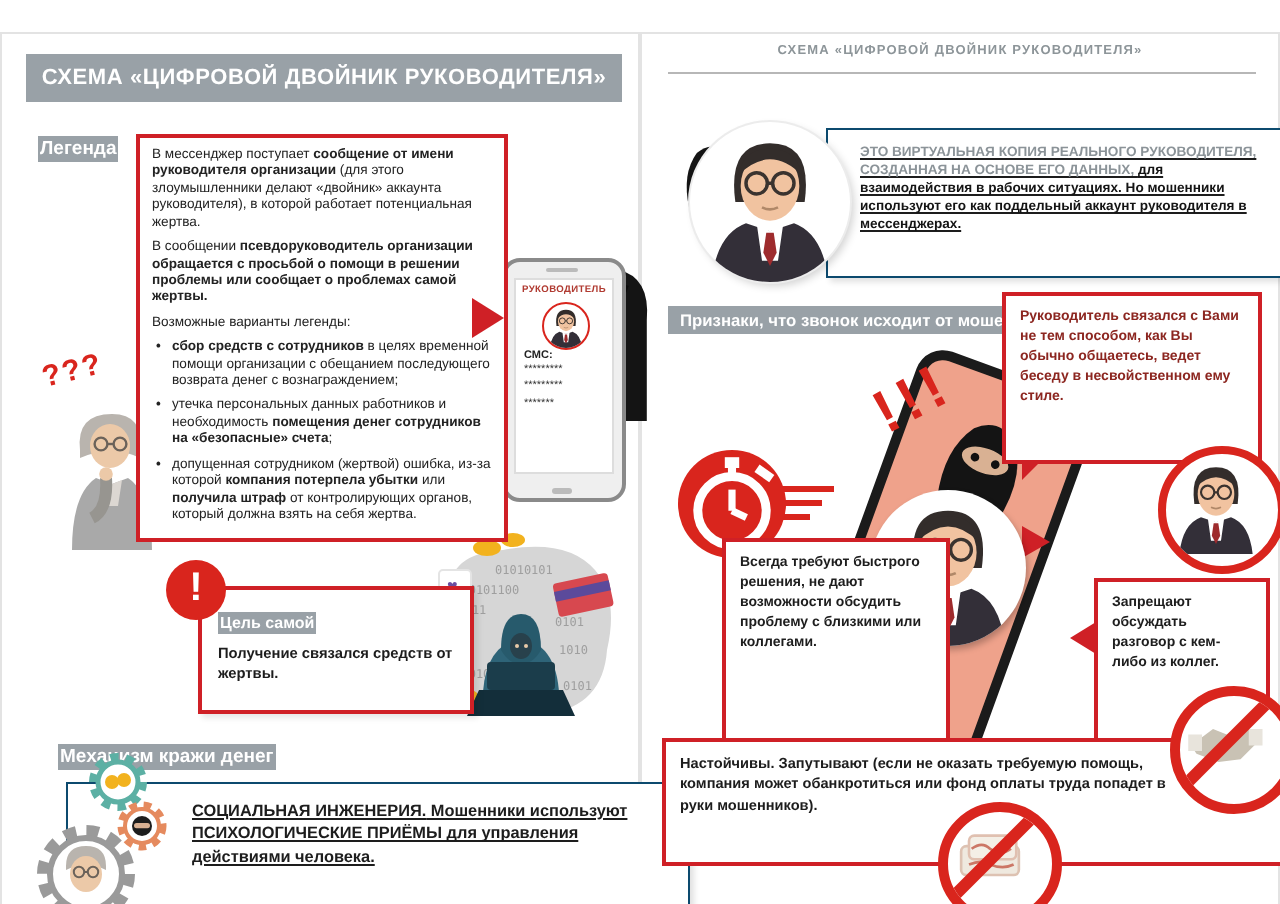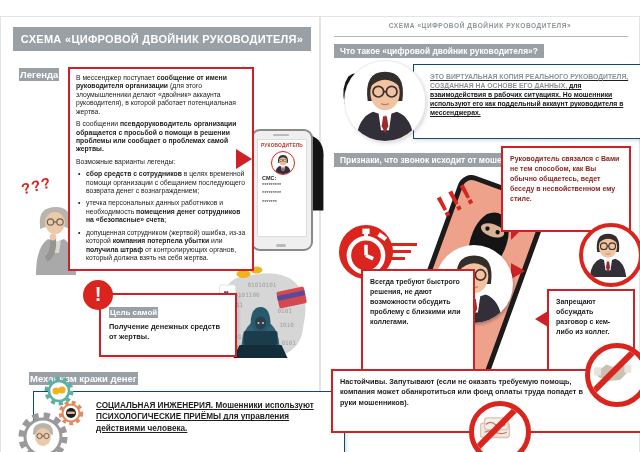--- a/index.html
+++ b/index.html
@@ -118,21 +118,21 @@
           <div>*********</div>
           <div>*********</div>
           <div>*******</div>
         </div>
       </div>
       <div class="abs" style="left:23px;bottom:2px;width:10px;height:3px;background:#bbb;border-radius:2px;"></div>
     </div>
 
     <div class="abs redbox" style="left:98px;top:276px;width:118px;height:48px;padding:6px 8px;z-index:3;box-shadow:2px 2px 3px rgba(0,0,0,.1);">
       <span class="badge" style="font-size:8px;">Цель самой</span>
-      <div style="margin-top:3px;font-size:7.4px;font-weight:bold;line-height:1.35;">Получение денежных средств от жертвы.</div>
+      <div style="margin-top:3px;font-size:7.4px;font-weight:bold;line-height:1.35;">Получение связался средств от жертвы.</div>
     </div>
     <div class="circle" style="left:82px;top:263px;width:30px;height:30px;background:#d9251d;z-index:4;
          color:#fff;font-weight:900;font-size:20px;text-align:center;line-height:29px;">!</div>
 
     <svg class="abs" style="left:212px;top:248px;" width="96" height="100" viewBox="0 0 95 100">
       <path d="M12 40 Q6 12 38 10 Q70 4 84 20 Q96 34 90 60 Q88 88 60 92 Q24 96 14 76 Q4 60 12 40 Z" fill="#d6d6d6"></path>
       <g fill="#9f9f9f" font-size="6" class="binline">
         <text x="34" y="22">01010101</text>
           <text x="10" y="32">0110101100</text>
         <text x="8" y="42">101011</text>
@@ -193,21 +193,20 @@
       </g>
     </svg>
   </div>
 
   <div class="page" style="left:320px;">
 
     <div class="abs" style="left:0;top:5px;width:318px;text-align:center;font-size:6.5px;font-weight:bold;
          color:#8d9599;letter-spacing:.6px;">СХЕМА «ЦИФРОВОЙ ДВОЙНИК РУКОВОДИТЕЛЯ»</div>
     <div class="abs" style="left:13px;top:19px;width:294px;height:1px;background:#b7b7b7;"></div>
 
-    <div class="abs graybar" style="left:13px;top:27px;padding:2px 6px;font-size:8.4px;">Что такое «цифровой двойник руководителя»?</div>
 
     <svg class="abs" style="left:16px;top:48px;z-index:1;" width="38" height="44" viewBox="0 0 40 40">
         <use href="#balaclava-sym"></use>
       </svg>
     <div class="circle" style="left:24px;top:44px;width:80px;height:80px;background:#fff;overflow:hidden;z-index:2;
          box-shadow:0 0 0 1px #ececec,2px 2px 4px rgba(0,0,0,.18);">
       <svg width="80" height="80" viewBox="0 0 60 60">
           <use href="#mgr-sym"></use>
         </svg>
     </div>

